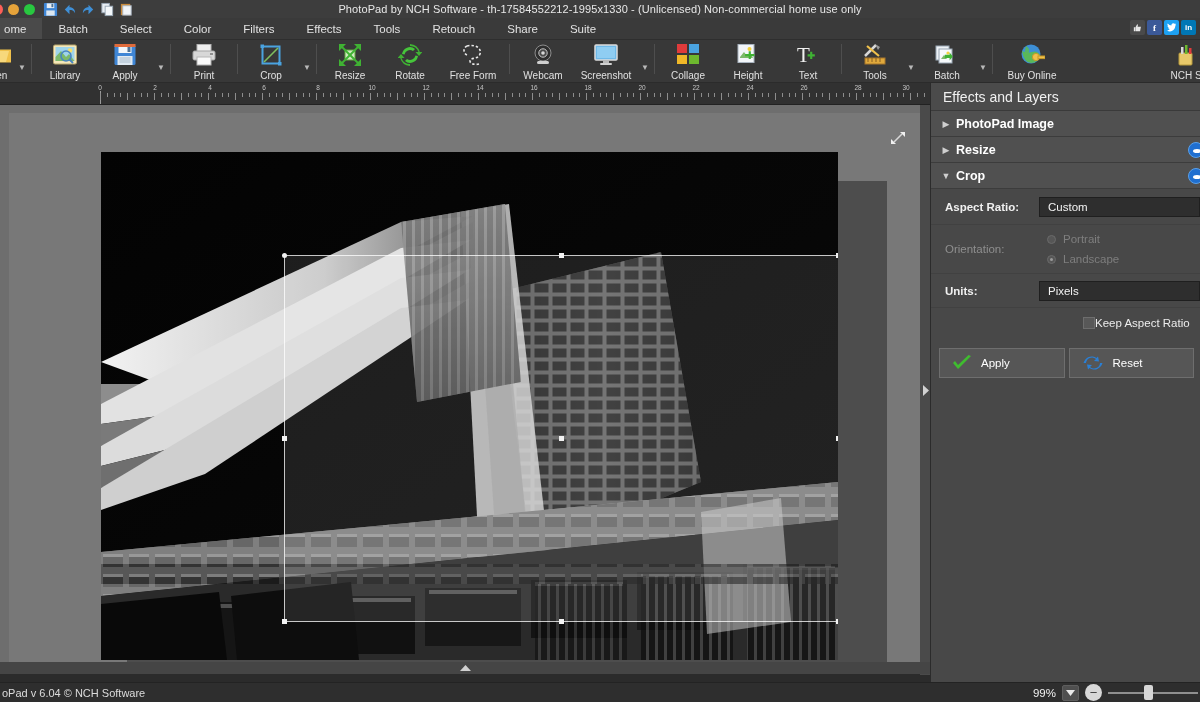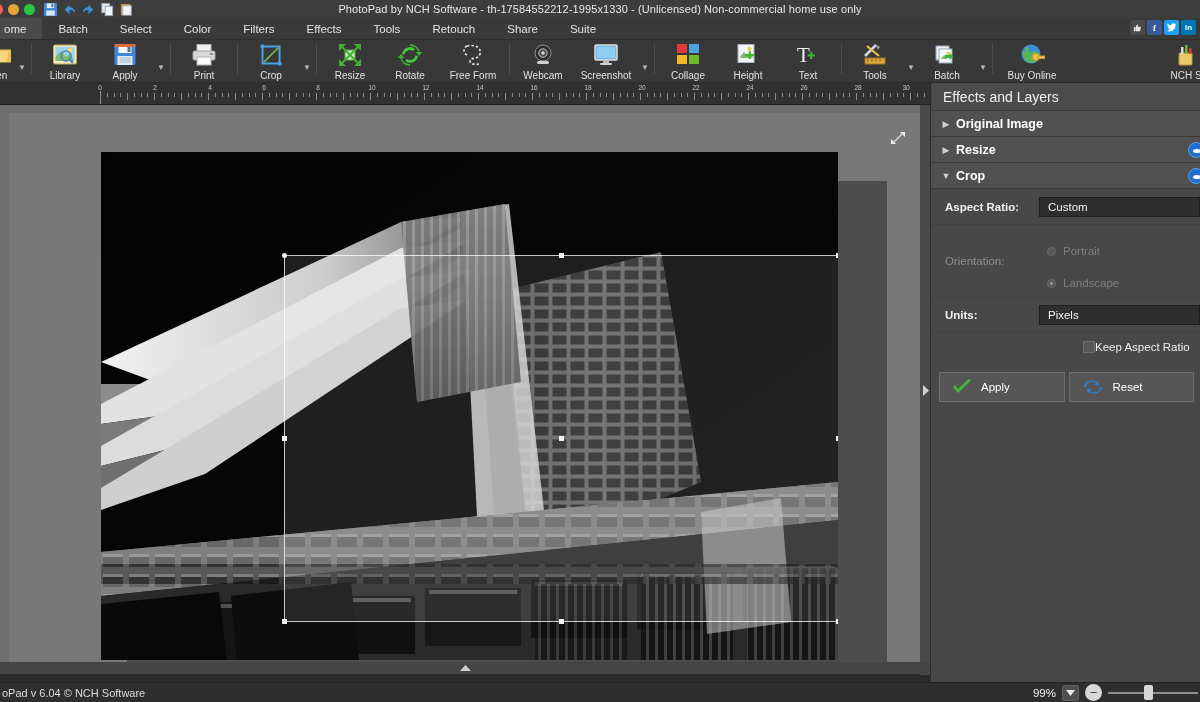--- a/index.html
+++ b/index.html
@@ -161,21 +161,21 @@
   }
   .frow .flabel { font-size: 11.5px; color: #f0f0f0; font-weight: bold; width: 88px; flex: none; }
   .frow .flabel.dim { color: #8e8e8e; font-weight: normal; }
   .field {
     background: #2e2e2e; border: 1px solid #1f1f1f; height: 20px;
     display: flex; align-items: center; padding-left: 8px;
     font-size: 11.5px; color: #f2f2f2; flex: 1; margin-right: 0;
     margin-left: 6px;
   }
   .radio-col { display: flex; flex-direction: column; gap: 8px; padding: 8px 0; margin-left: 14px; }
-  .radio { display: flex; align-items: center; gap: 7px; font-size: 11.5px; color: #7e7e7e; margin-top: 12px; }
+  .radio { display: flex; align-items: center; gap: 7px; font-size: 11.5px; color: #7e7e7e; }
   .rdot { width: 9px; height: 9px; border-radius: 50%; border: 1px solid #6a6a6a; background: #565656; position: relative; }
   .rdot.sel:after { content:""; position:absolute; left:2px; top:2px; width:3px; height:3px; border-radius:50%; background:#9a9a9a; }
   .chkrow { display: flex; align-items: center; padding: 9px 0 9px 152px; }
   .chk { width: 12px; height: 12px; background: #585858; border: 1px solid #6d6d6d; }
   .chkrow span { font-size: 11.5px; color: #ececec; }
   .btnrow { display: flex; gap: 4px; padding: 10px 6px 10px 8px; align-items: center; }
   .pbtn {
     flex: 1; height: 30px; background: #565656; border: 1px solid #6e6e6e;
     display: flex; align-items: center; gap: 9px; padding-left: 12px;
     font-size: 11.5px; color: #fff; cursor: pointer;
@@ -787,21 +787,21 @@
       </svg>
     </div>
   </div>
 
   <div class="rpanel">
 
     <div class="rpanel-title">Effects and Layers</div>
 
     <div class="layer-row">
       <span class="tri">▶</span>
-      <span class="lname">Original Image</span>
+      <span class="lname">PhotoPad Image</span>
     </div>
 
     <div class="layer-row">
       <span class="tri">▶</span>
       <span class="lname">Resize</span>
       <span class="eye"></span>
     </div>
 
     <div class="layer-row">
       <span class="tri">▼</span>

